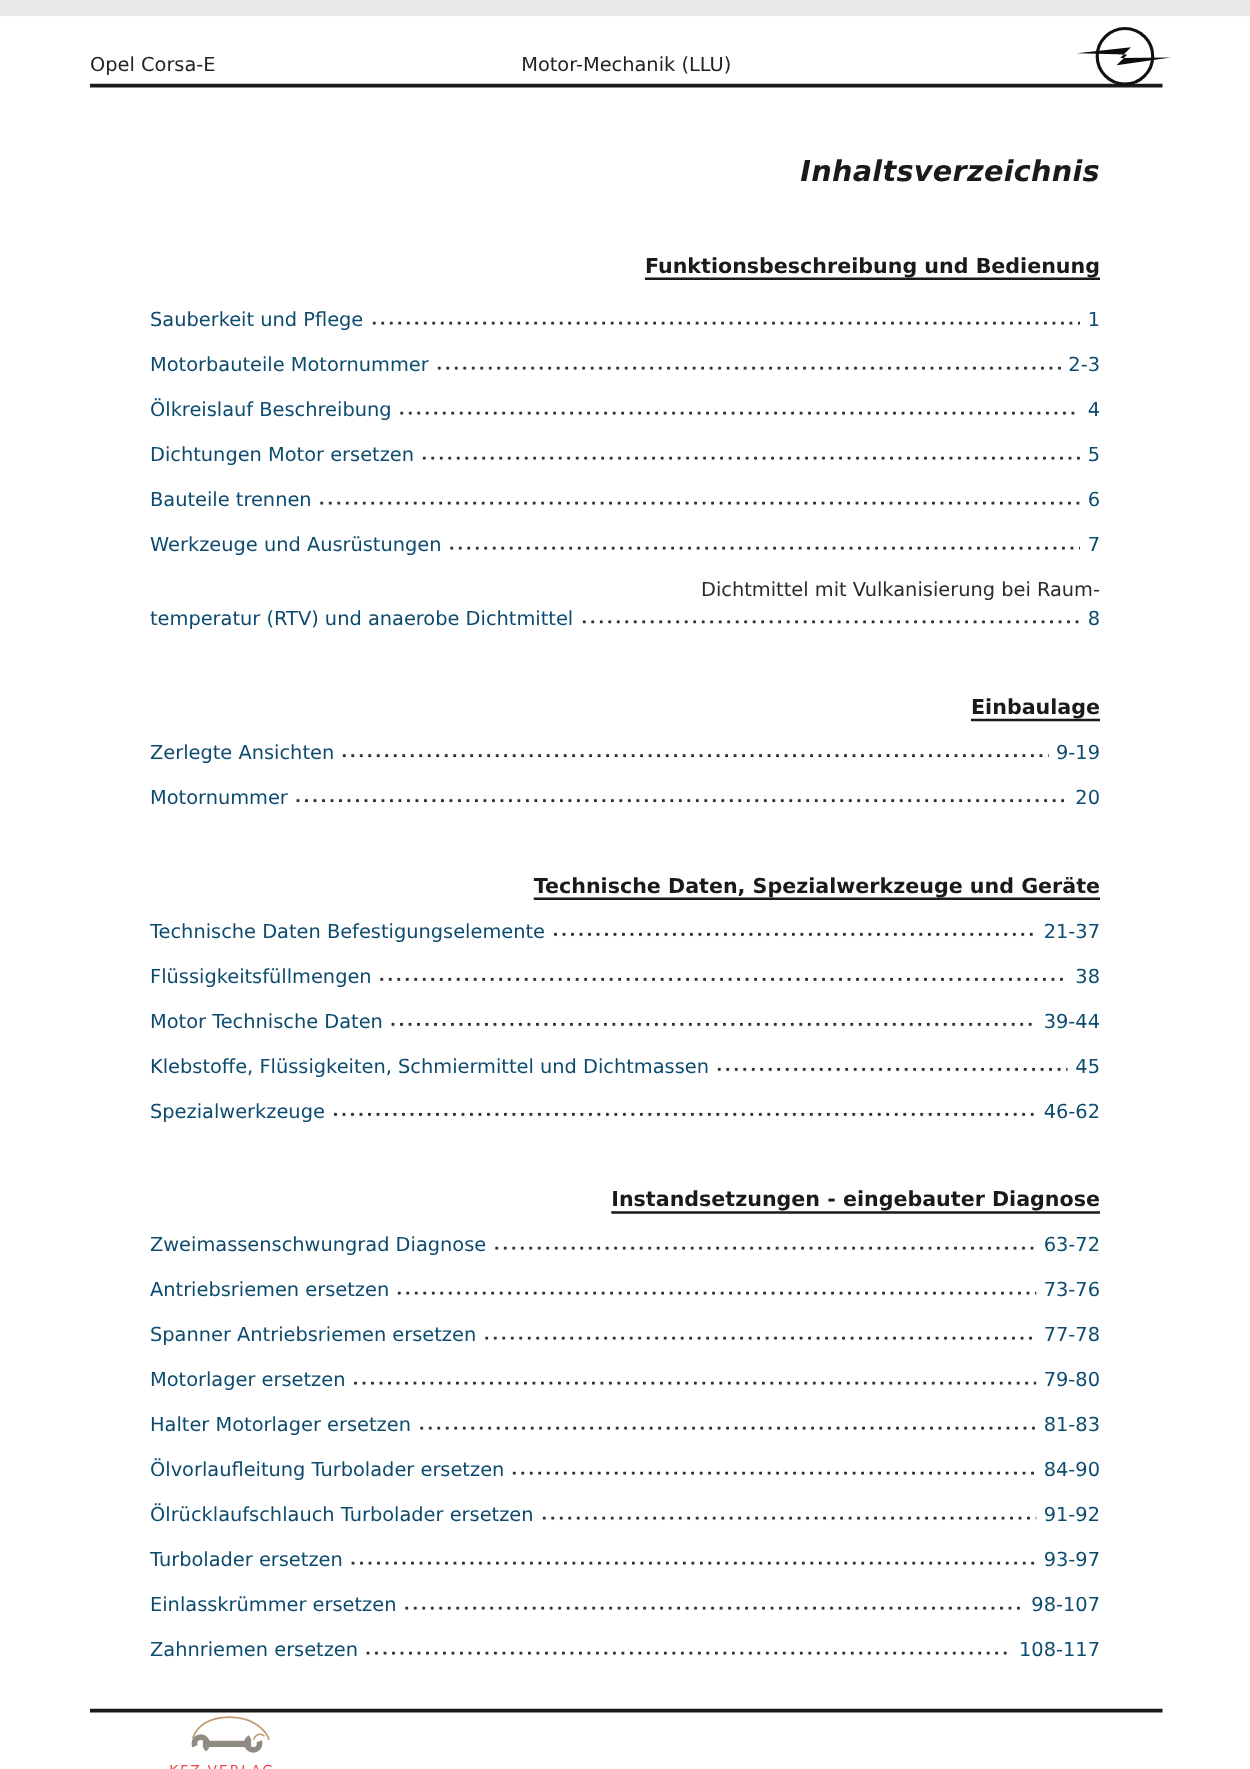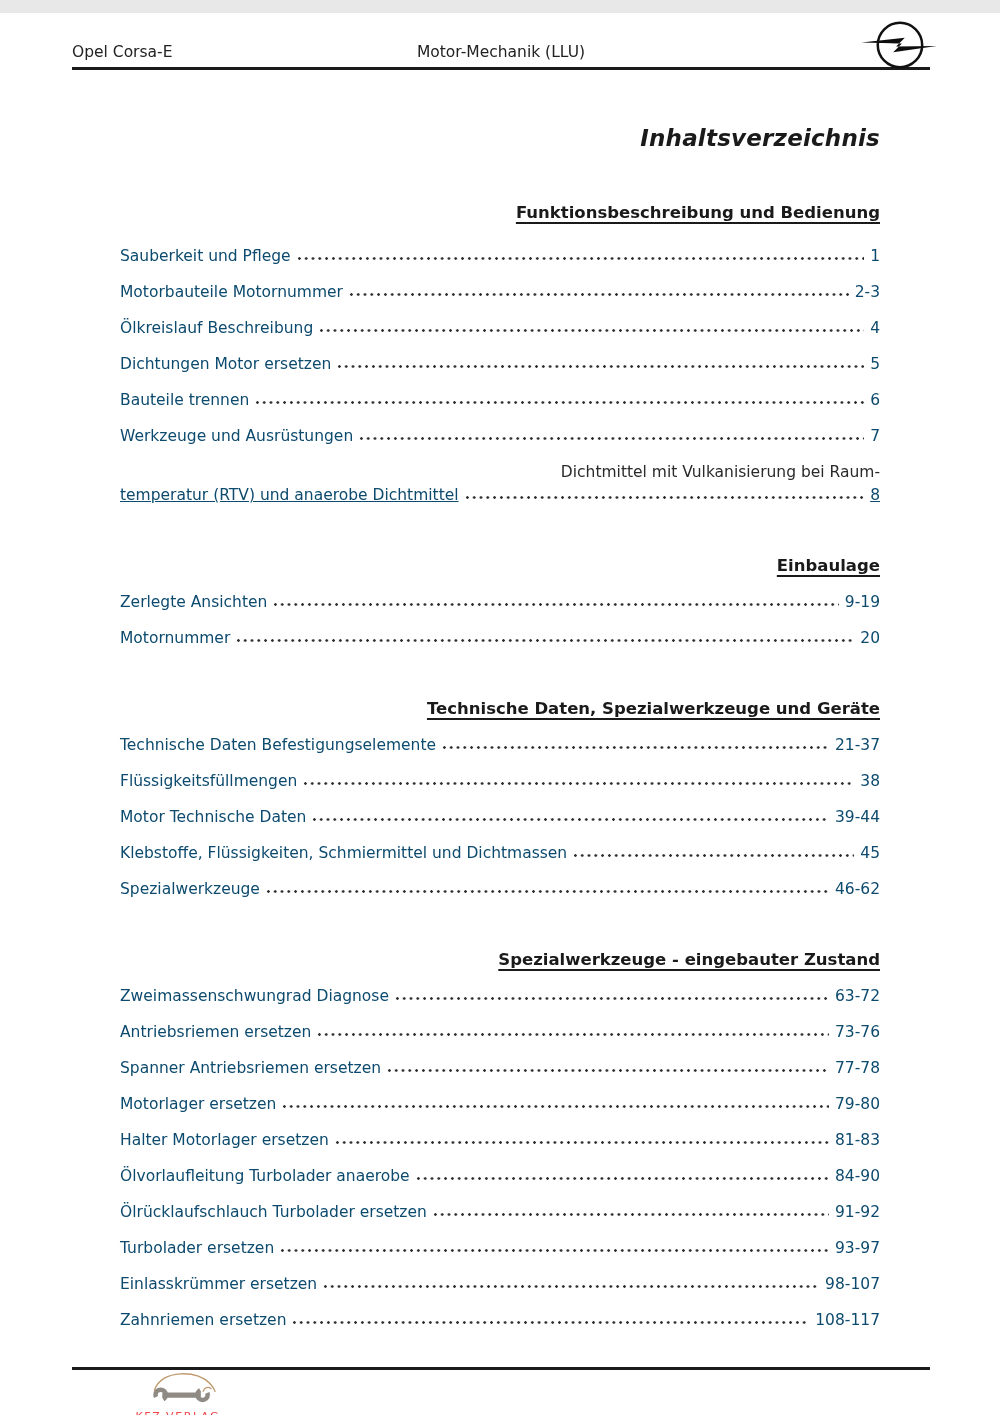--- a/index.html
+++ b/index.html
@@ -80,21 +80,21 @@
     line-height: 17px;
     color: #0c4a6e;
   }
   .toc-entry:first-of-type { margin-top: 26px; }
   .entry-line1 {
     margin-top: 19px;
     font-size: 15.5px;
     line-height: 17px;
     color: #2a2a2a;
   }
-  .entry-line1 + .toc-entry { margin-top: 6px; text-decoration: underline; }
+  .entry-line1 + .toc-entry { margin-top: 6px; }
   .dot-leader {
     flex: 1;
     height: 5px;
     align-self: baseline;
     margin: 0 6px 0 5px;
     background-image: radial-gradient(circle, #2e2e2e 1.15px, rgba(0,0,0,0) 1.5px);
     background-size: 6.8px 5px;
     background-repeat: repeat-x;
     background-position: left bottom;
   }
@@ -213,21 +213,21 @@
         <div class="toc-entry">
           <span class="toc-label">Klebstoffe, Flüssigkeiten, Schmiermittel und Dichtmassen</span>
           <span class="dot-leader"></span>
           <span class="toc-page">45</span>
         </div>
         <div class="toc-entry">
           <span class="toc-label">Spezialwerkzeuge</span>
           <span class="dot-leader"></span>
           <span class="toc-page">46-62</span>
         </div>
-        <h2 class="section-heading">Spezialwerkzeuge - eingebauter Zustand</h2>
+        <h2 class="section-heading">Instandsetzungen - eingebauter Diagnose</h2>
         <div class="toc-entry">
           <span class="toc-label">Zweimassenschwungrad Diagnose</span>
           <span class="dot-leader"></span>
           <span class="toc-page">63-72</span>
         </div>
         <div class="toc-entry">
           <span class="toc-label">Antriebsriemen ersetzen</span>
           <span class="dot-leader"></span>
           <span class="toc-page">73-76</span>
         </div>
@@ -240,21 +240,21 @@
           <span class="toc-label">Motorlager ersetzen</span>
           <span class="dot-leader"></span>
           <span class="toc-page">79-80</span>
         </div>
         <div class="toc-entry">
           <span class="toc-label">Halter Motorlager ersetzen</span>
           <span class="dot-leader"></span>
           <span class="toc-page">81-83</span>
         </div>
         <div class="toc-entry">
-          <span class="toc-label">Ölvorlaufleitung Turbolader anaerobe</span>
+          <span class="toc-label">Ölvorlaufleitung Turbolader ersetzen</span>
           <span class="dot-leader"></span>
           <span class="toc-page">84-90</span>
         </div>
         <div class="toc-entry">
           <span class="toc-label">Ölrücklaufschlauch Turbolader ersetzen</span>
           <span class="dot-leader"></span>
           <span class="toc-page">91-92</span>
         </div>
         <div class="toc-entry">
           <span class="toc-label">Turbolader ersetzen</span>

